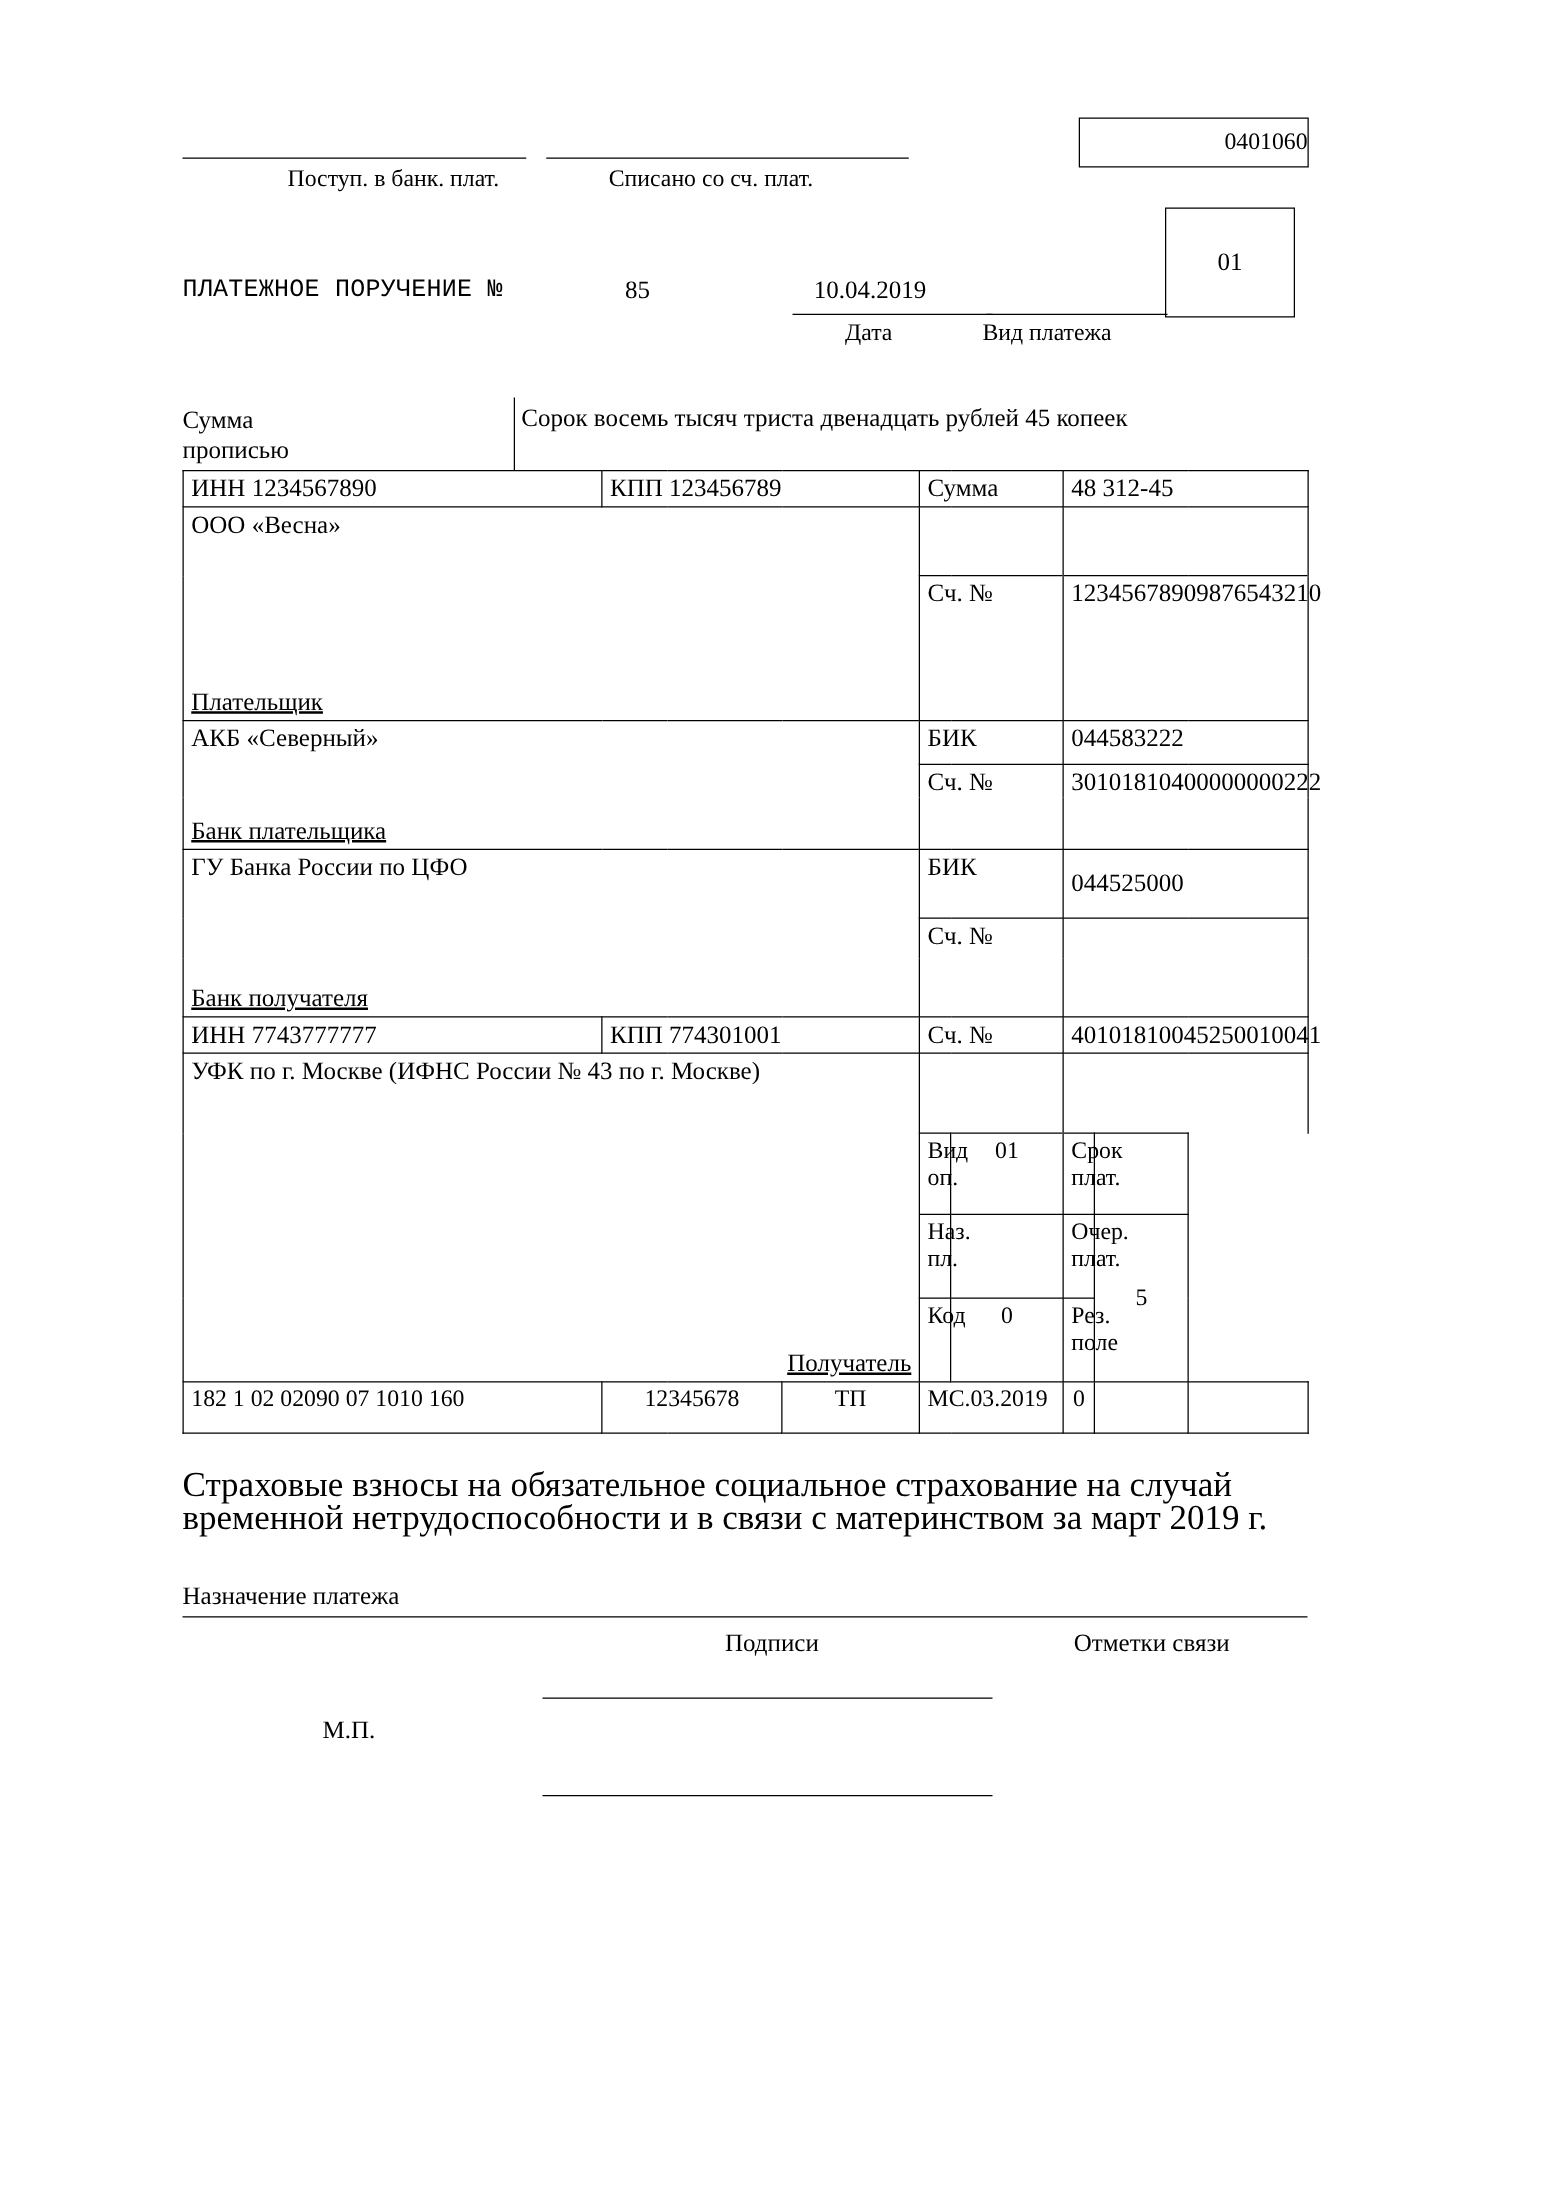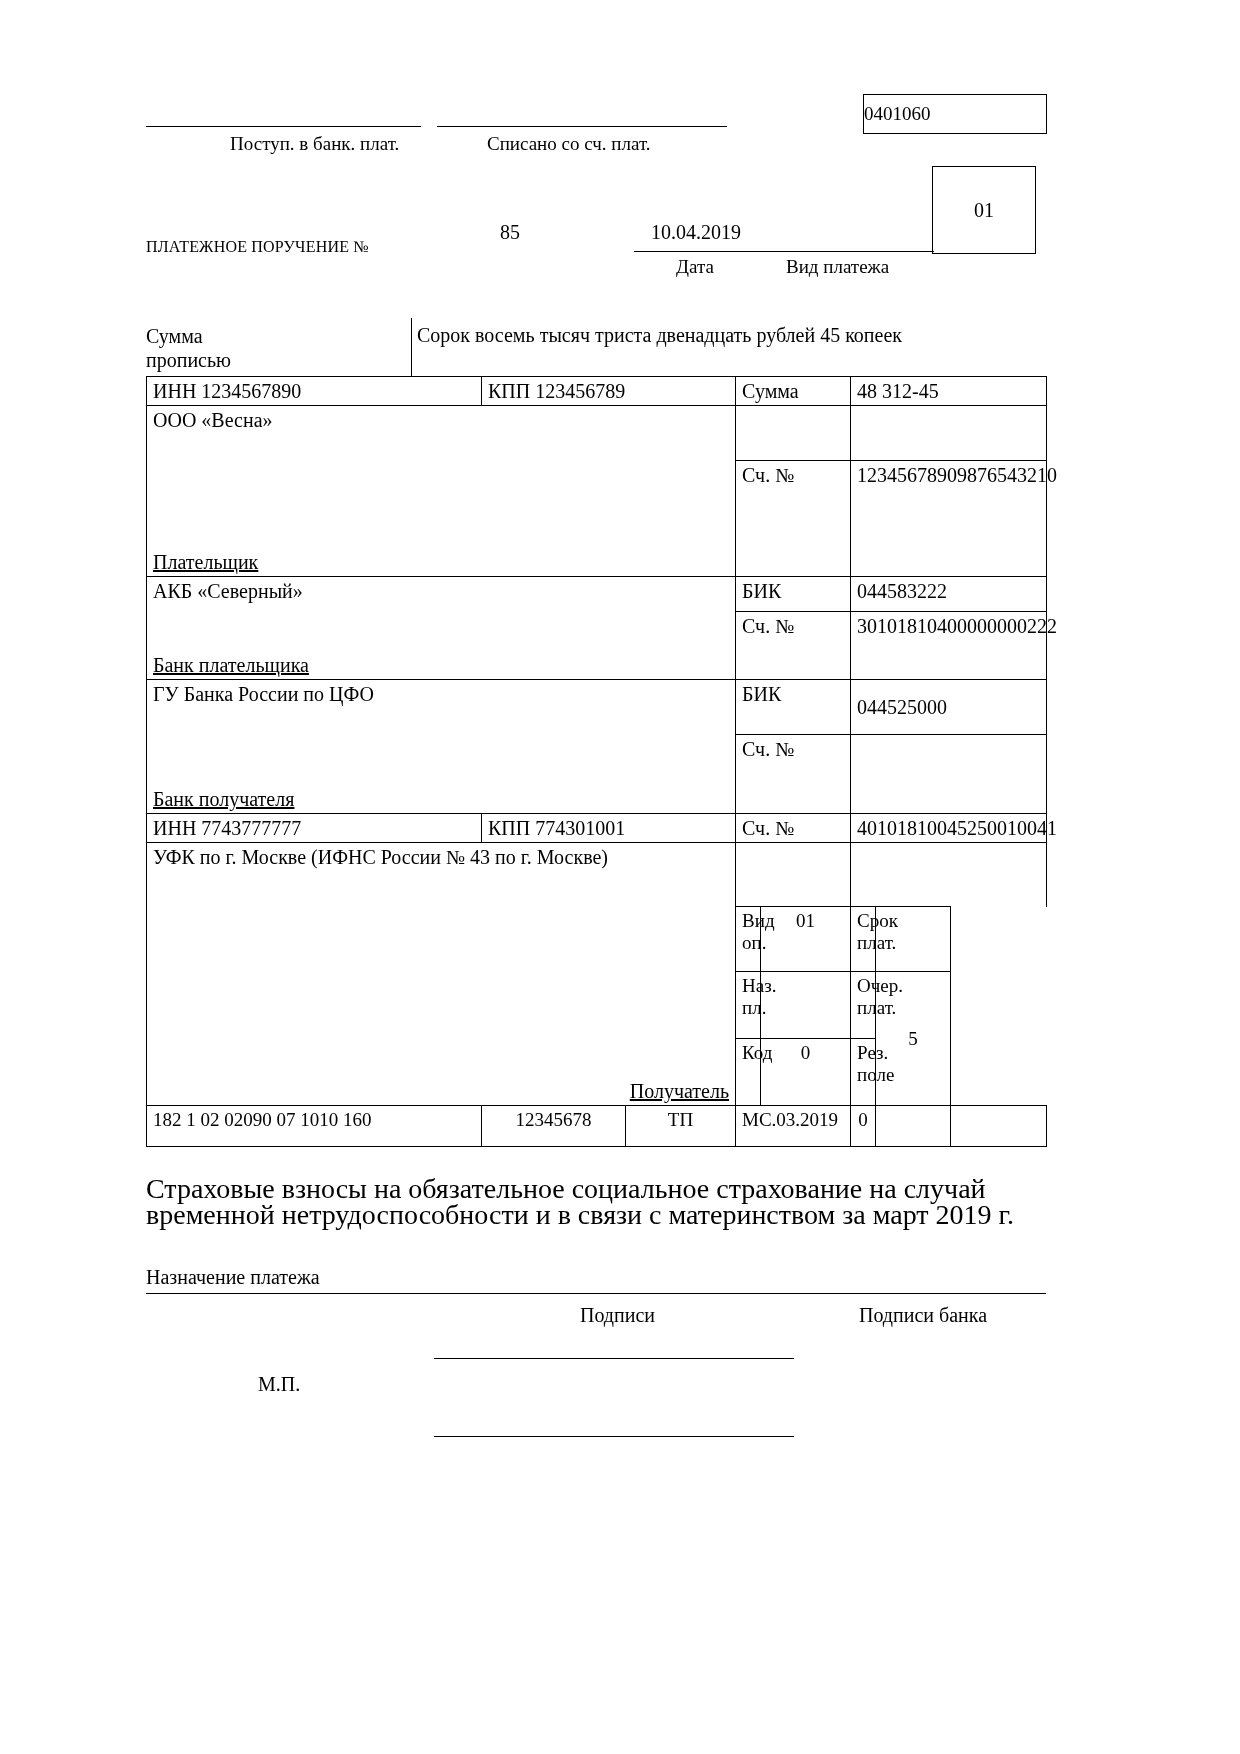--- a/index.html
+++ b/index.html
@@ -31,42 +31,43 @@
   
   .formcode-box {
     position: absolute;
     left: 717px;
     top: 8px;
     width: 182px;
     height: 38px;
     border: 1.5px solid #000;
     display: flex;
     align-items: center;
-    justify-content: flex-start;
+    justify-content: flex-end;
     font-size: 19px;
   }
 
   
   .recv-line {
     position: absolute;
     border-bottom: 1.5px solid #000;
     height: 0;
   }
   .recv-label {
     position: absolute;
     font-size: 19px;
   }
 
   
   .title {
     position: absolute;
     left: 0;
-    top: 152px;
-    font-size: 16px;
+    top: 135px;
+    font-size: 20px;
     letter-spacing: 0.2px;
+    font-family: Liberation Mono, monospace;
   }
   .doc-number {
     position: absolute;
     left: 354px;
     top: 135px;
     font-size: 20px;
   }
   .doc-date {
     position: absolute;
     left: 505px;
@@ -349,19 +350,19 @@
         <td class="small"></td>
       </tr>
     </tbody>
       </table>
 
     <div class="purpose">Страховые взносы на обязательное социальное страхование на случай временной нетрудоспособности и в связи с материнством за март 2019 г.</div>
     <div class="purpose-label">Назначение платежа</div>
     <div class="purpose-line"></div>
 
     <div class="sig-label sig-podpisi">Подписи</div>
-    <div class="sig-label sig-otmetki">Подписи банка</div>
+    <div class="sig-label sig-otmetki">Отметки связи</div>
     <div class="mp">М.П.</div>
     <div class="sig-line sig-line-1"></div>
     <div class="sig-line sig-line-2"></div>
 
   </div>
 </div>
 
 </body></html>

